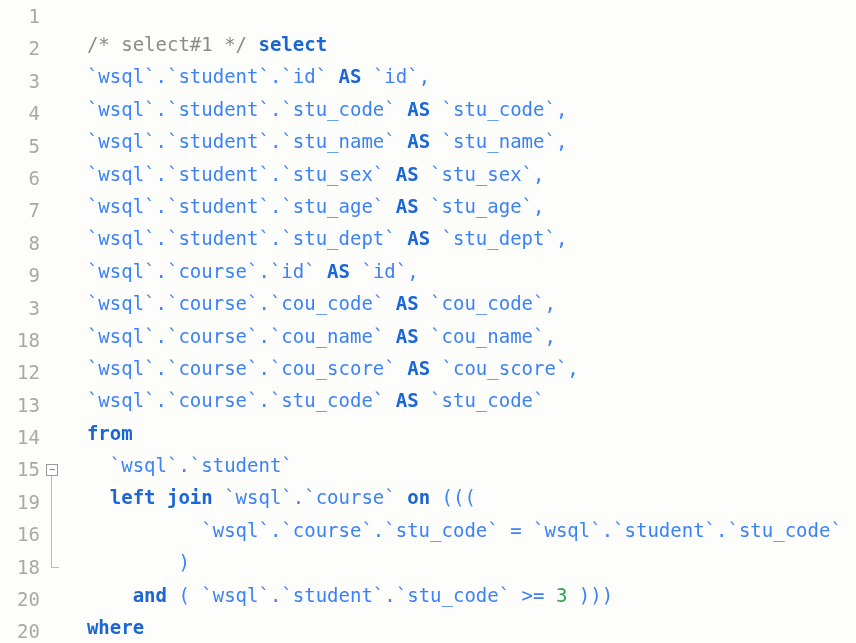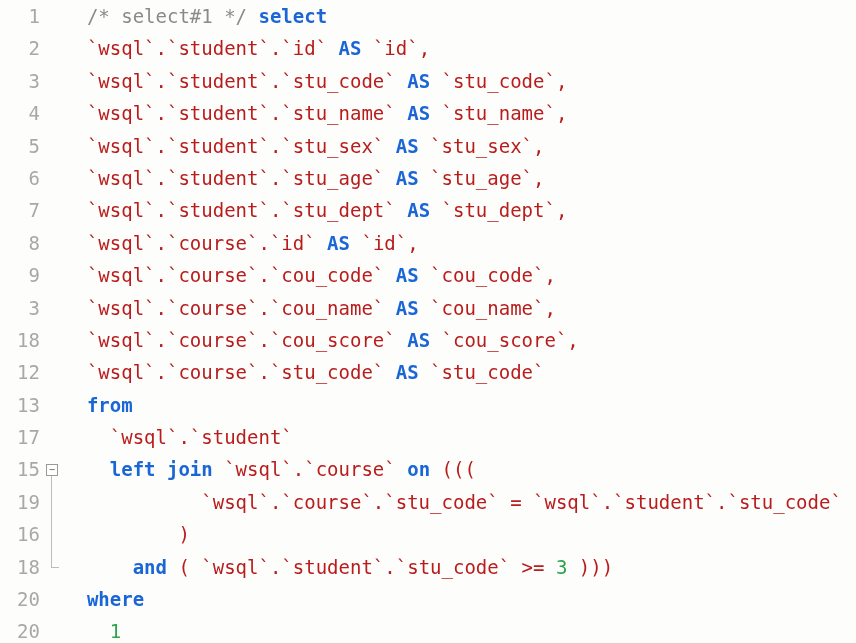--- a/index.html
+++ b/index.html
@@ -56,48 +56,49 @@
     position: absolute;
     left: 5px;
     width: 8px;
     height: 1px;
     background: #bcbcbc;
   }
   .code {
     flex: 1;
     white-space: pre;
     padding-left: 4px;
+    margin-top: 28px;
   }
   .code .line {
     height: 32.4px;
   }
   .kw { color: #1a66d6; font-weight: 700; }
   .cm { color: #8a8a8a; }
   .num { color: #2da44e; }
-  .pl { color: #b91c1c; }
+  .pl { color: #3b82f6; }
 </style>
 </head>
 <body>
 
 <div class="editor">
   <div class="gutter">
       <div class="ln">1</div>
       <div class="ln">2</div>
       <div class="ln">3</div>
       <div class="ln">4</div>
       <div class="ln">5</div>
       <div class="ln">6</div>
       <div class="ln">7</div>
       <div class="ln">8</div>
       <div class="ln">9</div>
       <div class="ln">3</div>
       <div class="ln">18</div>
       <div class="ln">12</div>
       <div class="ln">13</div>
-      <div class="ln">17</div>
+      <div class="ln">14</div>
       <div class="ln">15</div>
       <div class="ln">19</div>
       <div class="ln">16</div>
       <div class="ln">18</div>
       <div class="ln">20</div>
       <div class="ln">20</div>
     </div>
   <div class="fold-col">
       <div class="fold-marker" style="top: 463.8px;">−</div>
       <div class="fold-line" style="top: 475.8px; height: 91.2px;"></div>

